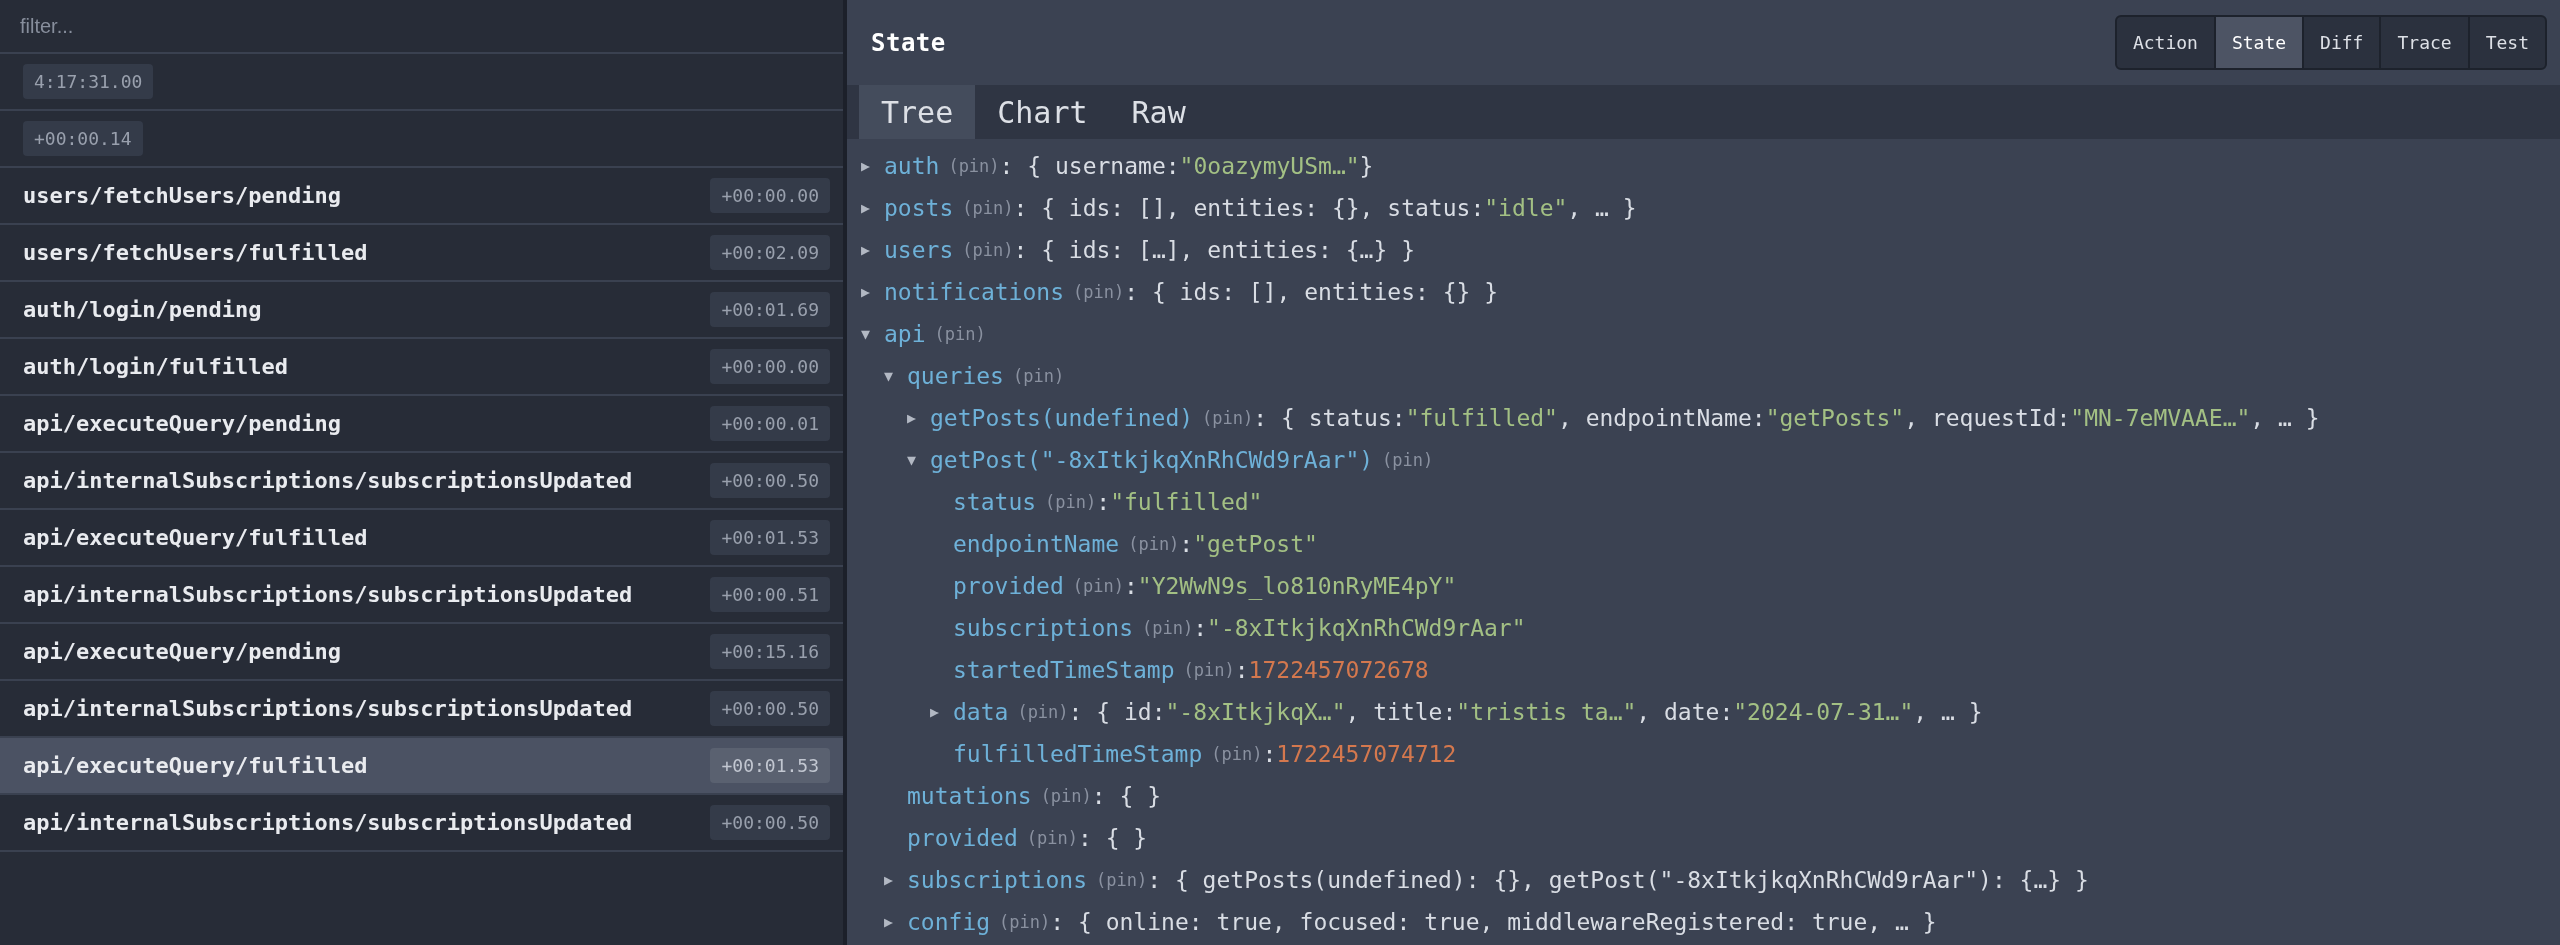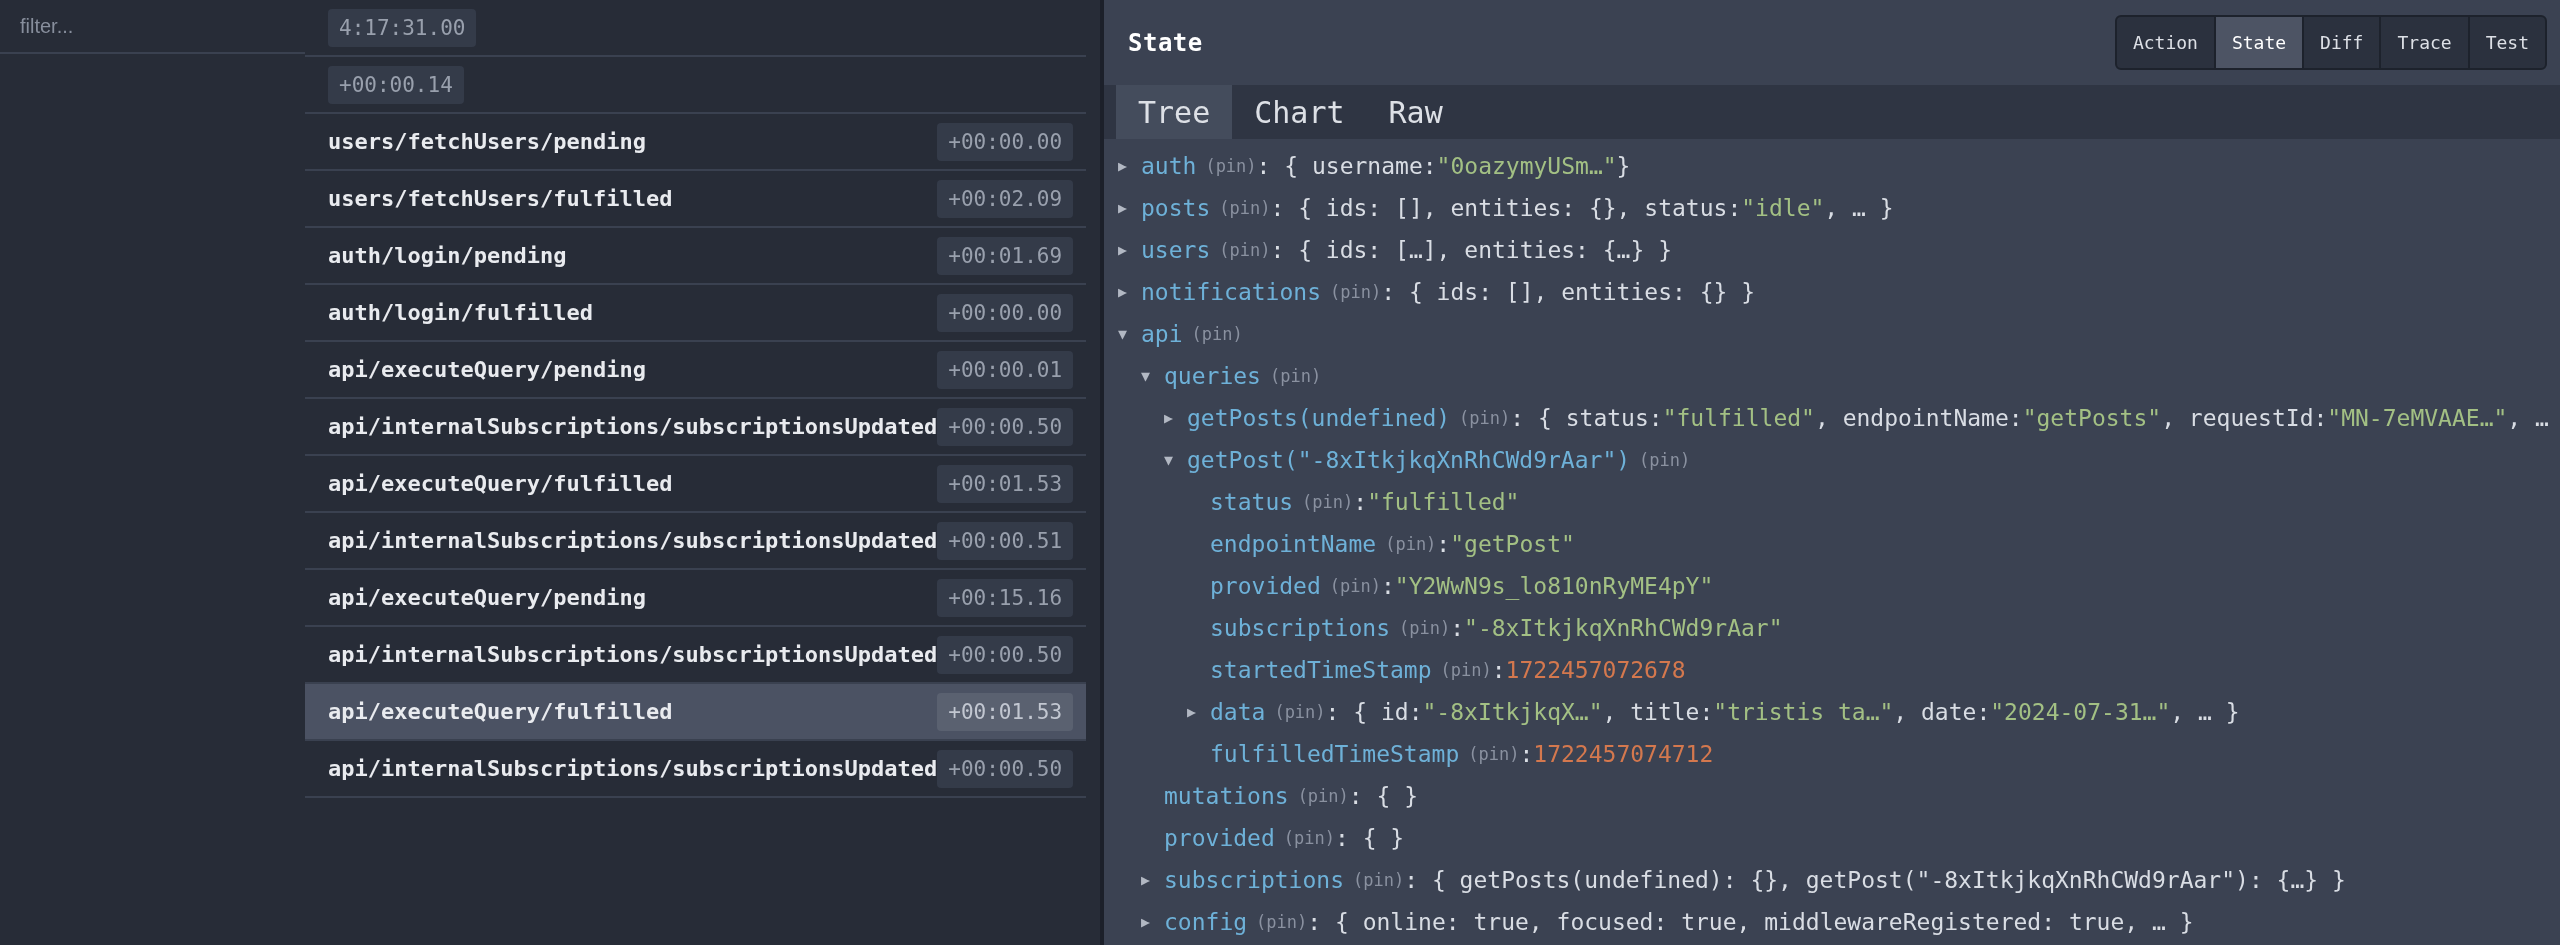--- a/index.html
+++ b/index.html
@@ -7,24 +7,24 @@
     margin: 0; padding: 0;
     width: 2560px; height: 945px;
     overflow: hidden;
     background: var(--list-bg, #272c37);
     font-family: "DejaVu Sans Mono", monospace;
   }
   .app { display: flex; width: 2560px; height: 945px; }
 
   
   .action-list {
-    width: 1104px; flex: none;
+    width: 847px; flex: none;
     background: var(--list-bg, #272c37);
     border-right: 4px solid #1c202a;
-    display: flex; flex-direction: row;
+    display: flex; flex-direction: column;
     overflow: hidden;
   }
   .filter-row {
     height: 54px; flex: none;
     border-bottom: 2px solid #3a4150;
     display: flex; align-items: center;
     padding: 0 18px;
   }
   .filter-input {
     width: 100%;
@@ -44,21 +44,21 @@
   .action-row.selected { background: var(--selected-row, #4b5263); }
   .action-name {
     flex: 1;
     color: #e9ebef;
     font-size: 22px; font-weight: 600;
     white-space: nowrap; overflow: hidden;
   }
   .action-time {
     flex: none;
     background: #343b49; color: #99a0ad;
-    font-size: 21px;
+    font-size: 18px;
     padding: 7px 11px;
     border-radius: 4px;
   }
   .action-row.selected .action-time { background: #5a6170; color: #c2c7d1; }
 
   
   .state-panel {
     flex: 1; min-width: 0;
     background: var(--panel-bg, #3b4252);
     display: flex; flex-direction: column;

